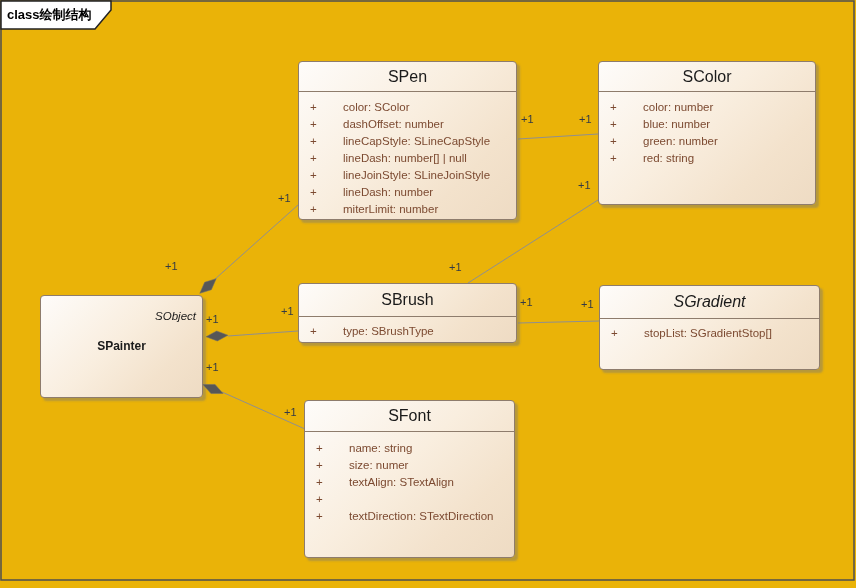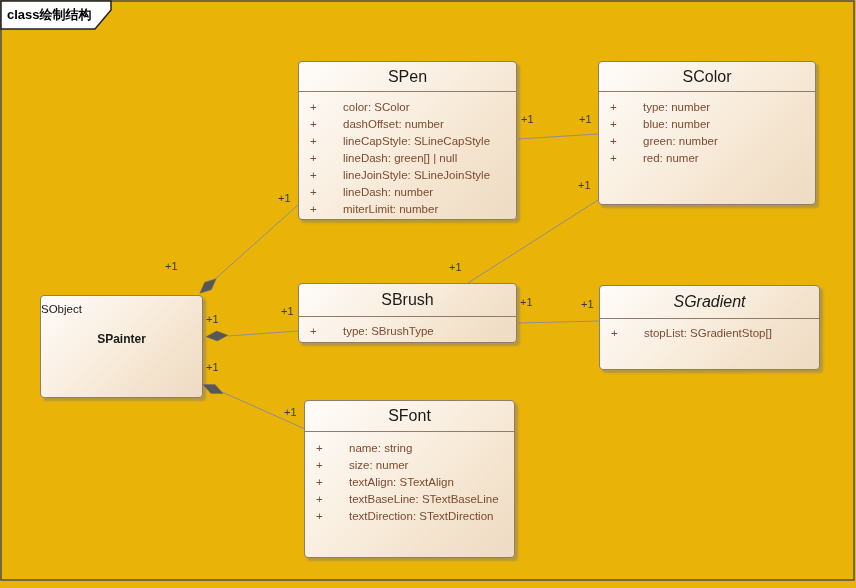--- a/index.html
+++ b/index.html
@@ -23,21 +23,21 @@
   }
   .uml-header.abstract{font-style:italic;}
   .uml-attrs{box-sizing:border-box;}
   .attr-row{
     position:relative;height:17px;line-height:17px;
     font-size:11.5px;color:#7c4a31;white-space:nowrap;
   }
   .attr-row .vis{position:absolute;left:11px;}
   .attr-row .attr-text{position:absolute;left:24px;margin-left:20px;}
   .painter-stereotype{
-    padding:7px 6px 0 0;
+    text-align:right;padding:14px 6px 0 0;font-style:italic;
     font-size:11.5px;color:#1a1a1a;
   }
   .painter-title{
     text-align:center;margin-top:17px;font-weight:bold;
     font-size:12px;color:#1a1a1a;
   }
   .mult{
     position:absolute;z-index:4;font-size:11px;color:#333a45;
     white-space:nowrap;
   }
@@ -79,21 +79,21 @@
       <div class="attr-row">
           <span class="vis">+</span>
           <span class="attr-text">dashOffset: number</span>
         </div>
       <div class="attr-row">
           <span class="vis">+</span>
           <span class="attr-text">lineCapStyle: SLineCapStyle</span>
         </div>
       <div class="attr-row">
           <span class="vis">+</span>
-          <span class="attr-text">lineDash: green[] | null</span>
+          <span class="attr-text">lineDash: number[] | null</span>
         </div>
       <div class="attr-row">
           <span class="vis">+</span>
           <span class="attr-text">lineJoinStyle: SLineJoinStyle</span>
         </div>
       <div class="attr-row">
           <span class="vis">+</span>
           <span class="attr-text">lineDash: number</span>
         </div>
       <div class="attr-row">
@@ -101,33 +101,33 @@
           <span class="attr-text">miterLimit: number</span>
         </div>
     </div>
   </div>
 
   <div class="uml-class" style="left:598px;top:61px;width:218px;height:144px">
     <div class="uml-header" style="height:30px">SColor</div>
     <div class="uml-attrs" style="padding-top:7px">
       <div class="attr-row">
           <span class="vis">+</span>
-          <span class="attr-text">type: number</span>
+          <span class="attr-text">color: number</span>
         </div>
       <div class="attr-row">
           <span class="vis">+</span>
           <span class="attr-text">blue: number</span>
         </div>
       <div class="attr-row">
           <span class="vis">+</span>
           <span class="attr-text">green: number</span>
         </div>
       <div class="attr-row">
           <span class="vis">+</span>
-          <span class="attr-text">red: numer</span>
+          <span class="attr-text">red: string</span>
         </div>
     </div>
   </div>
 
   <div class="uml-class" style="left:298px;top:283px;width:219px;height:60px">
     <div class="uml-header" style="height:33px">SBrush</div>
     <div class="uml-attrs" style="padding-top:6px">
       <div class="attr-row">
           <span class="vis">+</span>
           <span class="attr-text">type: SBrushType</span>
@@ -155,21 +155,20 @@
       <div class="attr-row">
           <span class="vis">+</span>
           <span class="attr-text">size: numer</span>
         </div>
       <div class="attr-row">
           <span class="vis">+</span>
           <span class="attr-text">textAlign: STextAlign</span>
         </div>
       <div class="attr-row">
           <span class="vis">+</span>
-          <span class="attr-text">textBaseLine: STextBaseLine</span>
         </div>
       <div class="attr-row">
           <span class="vis">+</span>
           <span class="attr-text">textDirection: STextDirection</span>
         </div>
     </div>
   </div>
 
   <svg id="diamond-layer" class="layer" width="856" height="588">
     <g transform="translate(208,286) rotate(-42)">

